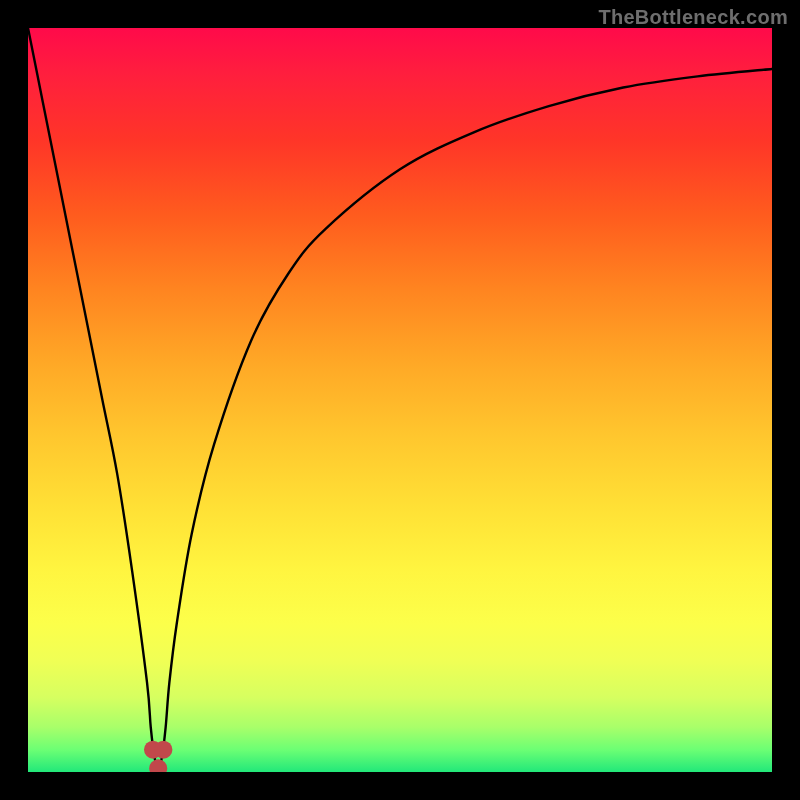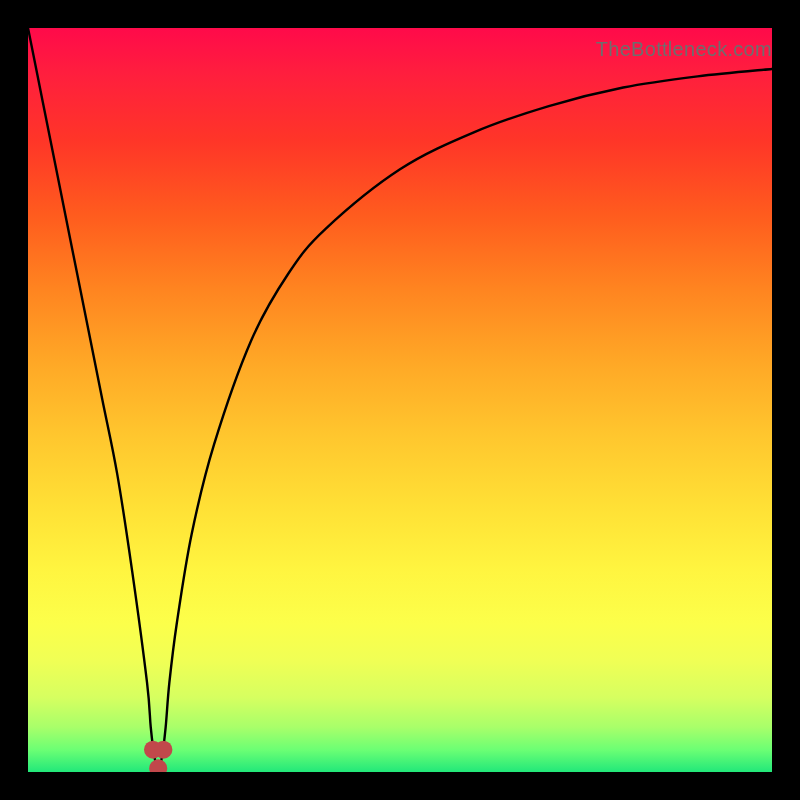--- a/index.html
+++ b/index.html
@@ -38,27 +38,26 @@
       #f0ff55 85%,
       #d6ff60 90%,
       #a8ff6a 94%,
       #6cff74 97%,
       #22e87a 100%
     );
   }
   .watermark {
     position: absolute;
     top: 6px;
-    right: 28px;
+    right: 12px;
     color: #6e6e6e;
     font-size: 20px;
-    font-weight: 400;
+    font-weight: 700;
     letter-spacing: 0.3px;
     user-select: none;
-    margin-top: 32px;
   }
   svg.curve {
     position: absolute;
     left: 28px;
     top: 28px;
     width: 744px;
     height: 744px;
     pointer-events: none;
   }
   .marker {

